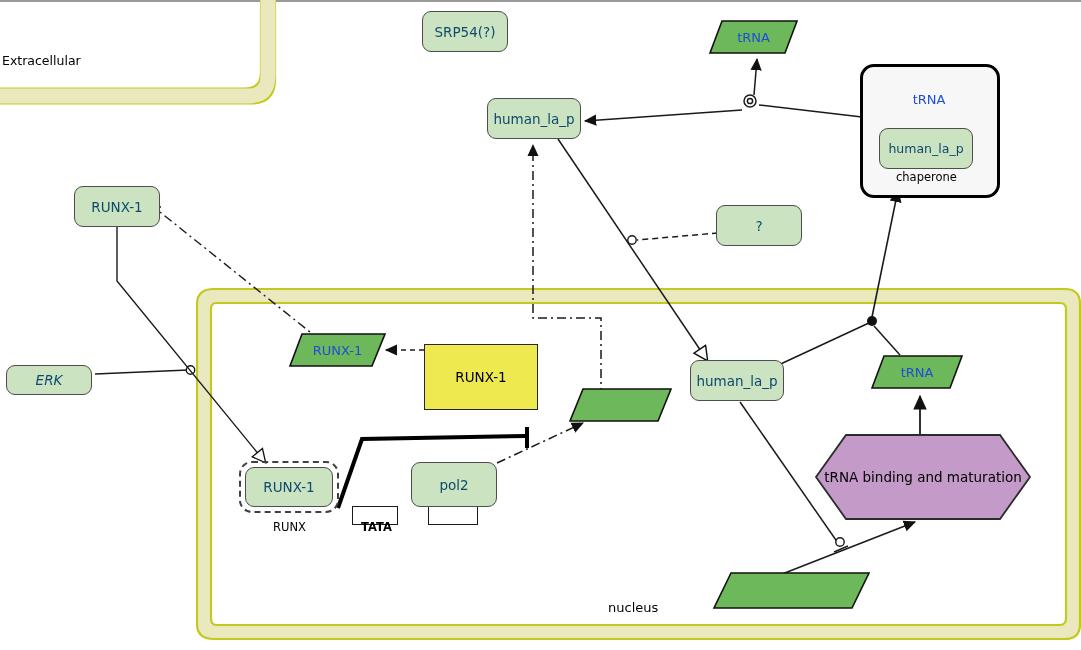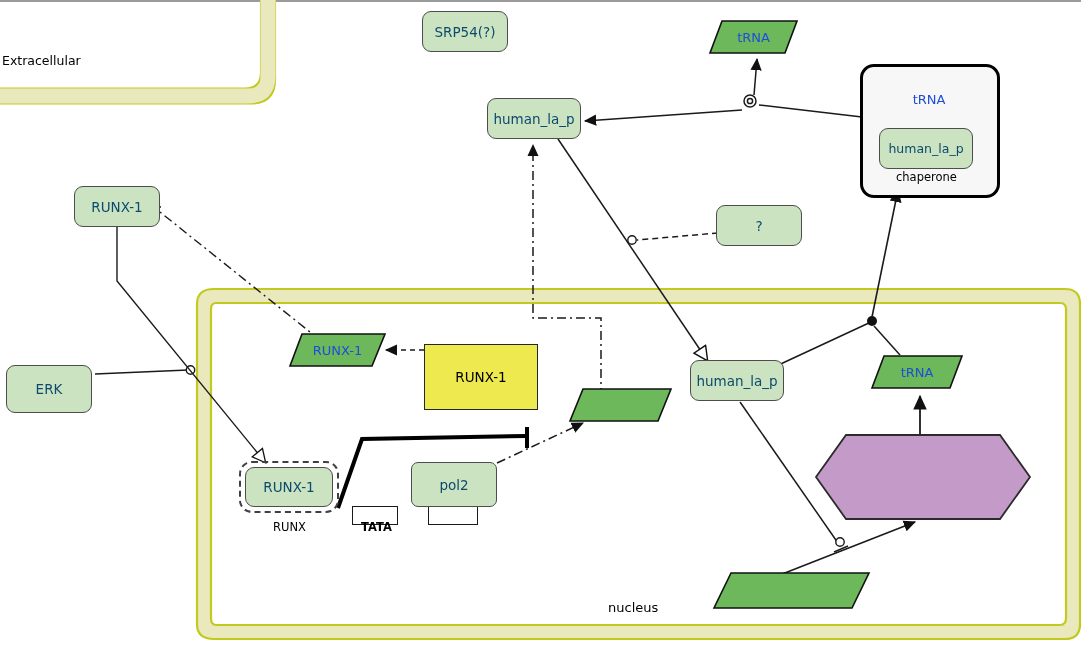--- a/index.html
+++ b/index.html
@@ -156,21 +156,21 @@
   <div class="extracellular-lab">Extracellular</div>
 
   <div class="node macro" style="left:422px;top:11px;width:86px;height:41px;">
     <span>SRP54(?)</span>
   </div>
 
   <div class="node macro" style="left:74px;top:186px;width:86px;height:41px;">
     <span>RUNX-1</span>
   </div>
 
-  <div class="node macro" style="left:6px;top:365px;width:86px;height:48px;">
+  <div class="node macro" style="left:6px;top:365px;width:86px;height:30px;font-style:italic;">
     <span>ERK</span>
   </div>
 
   <div class="node macro" style="left:487px;top:98px;width:94px;height:41px;">
     <span>human_la_p</span>
   </div>
 
   <div class="node macro" style="left:716px;top:205px;width:86px;height:41px;">
     <span>?</span>
   </div>
@@ -179,37 +179,38 @@
   <div class="pgram-text" style="left:886px;top:83px;width:86px;height:32px;">tRNA</div>
   <div class="node macro" style="left:879px;top:128px;width:94px;height:41px;font-size:12.5px;">
     <span>human_la_p</span>
   </div>
   <div class="label-small" style="left:896px;top:170px;">chaperone</div>
 
   <div class="pgram-text" style="left:290px;top:334px;width:95px;height:32px;">RUNX-1</div>
   <div class="pgram-text" style="left:710px;top:21px;width:87px;height:32px;">tRNA</div>
   <div class="pgram-text" style="left:872px;top:356px;width:90px;height:32px;">tRNA</div>
 
+  <div class="hex-text" style="left:816px;top:435px;width:214px;height:84px;">tRNA binding and maturation</div>
 
   <div class="node gene-box" style="left:424px;top:344px;width:114px;height:66px;">
     <span>RUNX-1</span>
   </div>
 
 
   <div class="whitebox" style="left:352px;top:506px;width:46px;height:19px;"></div>
   <div class="whitebox" style="left:428px;top:506px;width:50px;height:19px;"></div>
   <div class="label-small" style="left:273px;top:520px;font-weight:400;">RUNX</div>
   <div class="label-small" style="left:361px;top:520px;font-weight:600;">TATA</div>
 
   <div class="dashedsel" style="left:239px;top:461px;width:100px;height:52px;"></div>
   <div class="node macro" style="left:245px;top:467px;width:88px;height:40px;">
     <span>RUNX-1</span>
   </div>
 
-  <div class="node macro" style="left:411px;top:462px;width:86px;height:45px;border-radius:7px;">
+  <div class="node macro" style="left:411px;top:462px;width:86px;height:45px;">
     <span>pol2</span>
   </div>
 
   <div class="node macro" style="left:690px;top:360px;width:94px;height:41px;">
     <span>human_la_p</span>
   </div>
 
   <div class="nucleus-label" style="left:608px;top:600px;">nucleus</div>
 
 </div>

